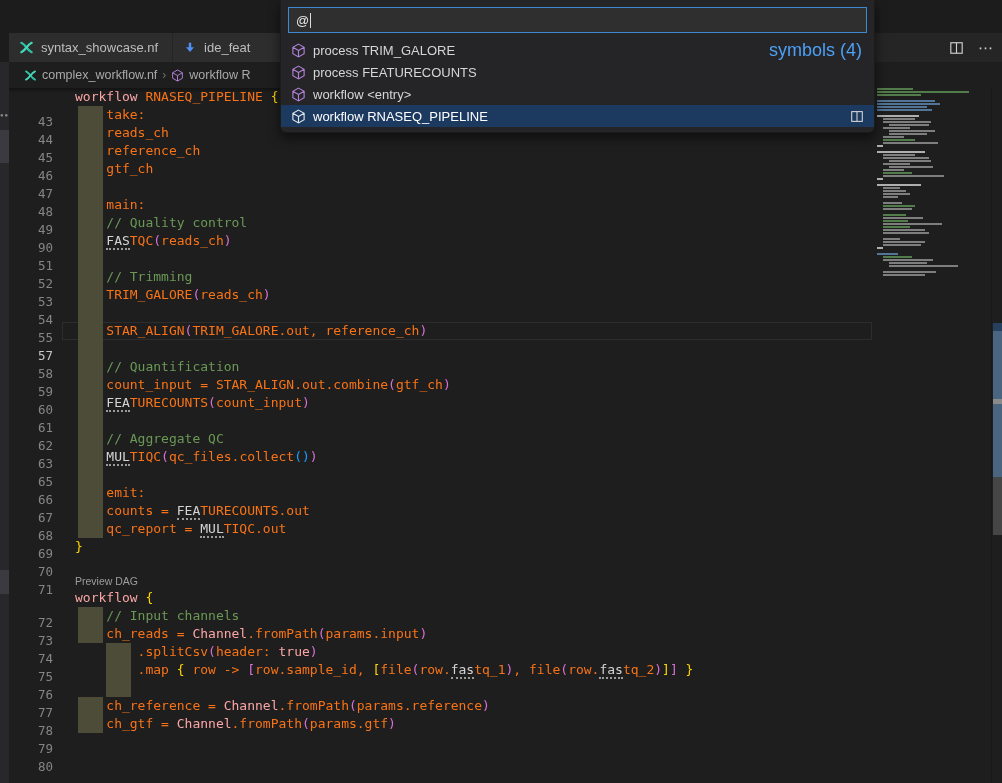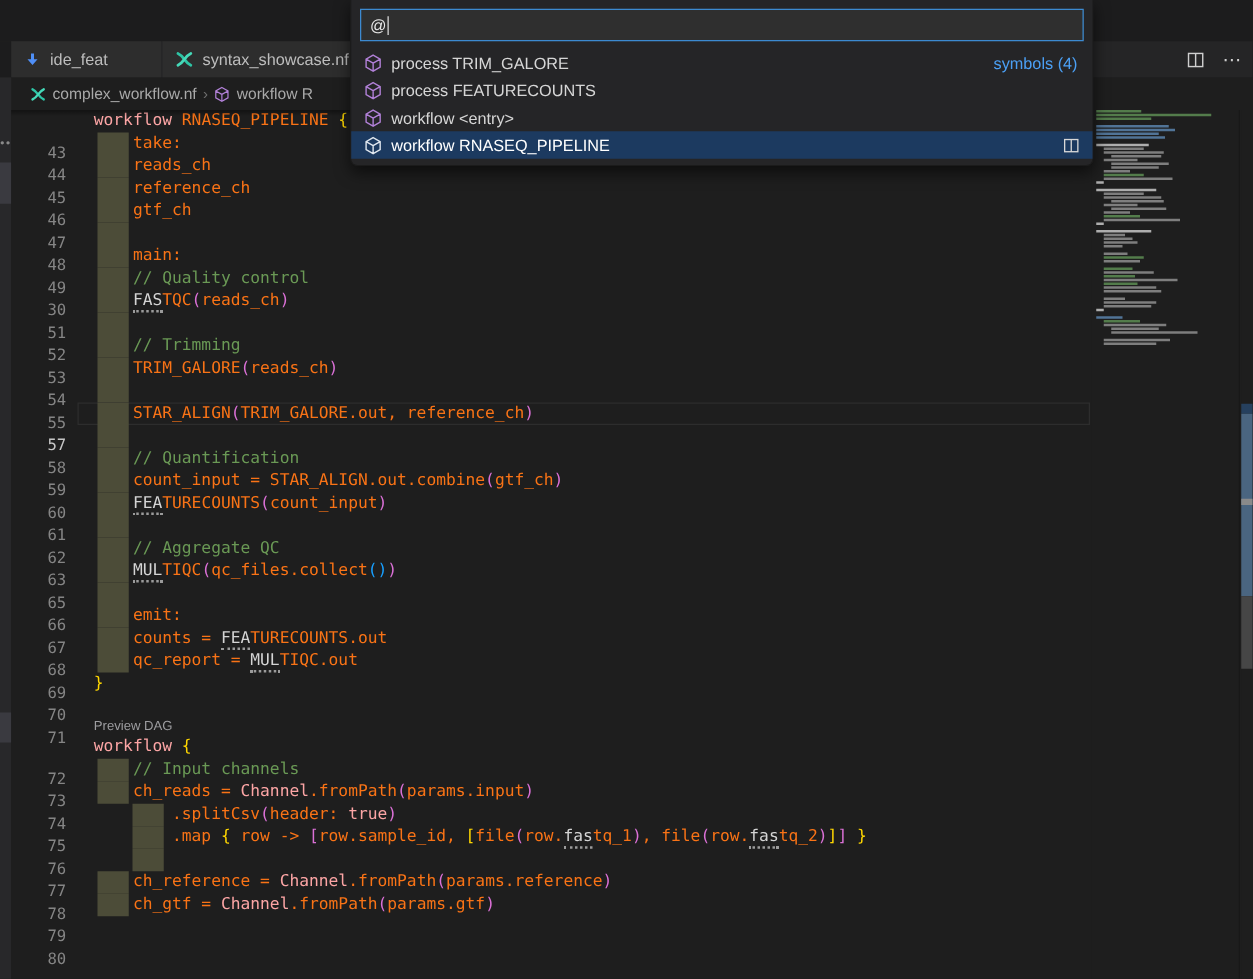--- a/index.html
+++ b/index.html
@@ -57,44 +57,44 @@
                border:1px solid #1b1b1b; border-top:none; }
   #qo-inputwrap { position:absolute; left:7px; top:7px; right:7px; height:26px; background:#2f2f2f;
                   border:1px solid #3c8ad1; display:flex; align-items:center; padding-left:7px; }
   #qo-input { color:#e8e8e8; font-size:13px; }
   #qo-caret { display:inline-block; width:1px; height:15px; background:#dcdcdc; vertical-align:middle; margin-left:1px; }
   #qo-list { position:absolute; left:0; top:39px; width:100%; }
   .qo-row { position:relative; height:22px; display:flex; align-items:center; gap:7px; padding-left:10px;
             color:#d6d6d6; font-size:13px; }
   .qo-row.sel { background:#1c3a60; color:#ffffff; }
   .qo-row svg { flex:0 0 auto; }
-  .qo-meta { position:absolute; right:12px; color:#4ba0f5; font-size:13px; }
+  .qo-meta { position:absolute; right:12px; color:#4ba0f5; font-size:18px; }
   .qo-action { position:absolute; right:10px; display:flex; align-items:center; }
 
   .icon-svg { display:block; }
 </style>
 </head>
 <body>
 
 <div id="titlebar"></div>
 
 <div id="tabbar">
   <div style="width:9px; background:#1c1c1d;"></div>
-  <div class="tab" style="width:120px;">
-    <svg class="icon-svg" width="14" height="14" viewBox="0 0 16 16">
-      <path d="M6.6 2h2.8v5.2h3.2L8 12.6 3.4 7.2h3.2z" fill="#4f8ff7"></path>
-    </svg>
-    <span>ide_feat</span>
-  </div>
   <div class="tab">
     <svg class="icon-svg" width="15" height="15" viewBox="0 0 16 16">
       <path d="M2.5 3 C8 5.5, 8 10.5, 13.5 13" stroke="#2ec4a5" stroke-width="2.4" fill="none" stroke-linecap="round"></path>
       <path d="M13.5 3 C8 5.5, 8 10.5, 2.5 13" stroke="#45d9b9" stroke-width="2.4" fill="none" stroke-linecap="round"></path>
     </svg>
     <span>syntax_showcase.nf</span>
+  </div>
+  <div class="tab" style="width:120px;">
+    <svg class="icon-svg" width="14" height="14" viewBox="0 0 16 16">
+      <path d="M6.6 2h2.8v5.2h3.2L8 12.6 3.4 7.2h3.2z" fill="#4f8ff7"></path>
+    </svg>
+    <span>ide_feat</span>
   </div>
 </div>
 
 <div id="editor-actions">
   <svg width="15" height="14" viewBox="0 0 16 16">
     <rect x="1.5" y="2" width="13" height="12" fill="none" stroke="#cfcfcf" stroke-width="1.3"></rect>
     <line x1="8" y1="2" x2="8" y2="14" stroke="#cfcfcf" stroke-width="1.3"></line>
   </svg>
   <span style="font-size:15px; letter-spacing:1px; color:#cfcfcf;">⋯</span>
 </div>
@@ -148,21 +148,21 @@
       <span class="ln">48</span>
       <span class="txt"></span>
     </div>
     <div class="row">
       <div class="ib l1"></div>
       <span class="ln">49</span>
       <span class="txt"><span class="tp">    main:</span></span>
     </div>
     <div class="row">
       <div class="ib l1"></div>
-      <span class="ln">30</span>
+      <span class="ln">90</span>
       <span class="txt"><span class="tc">    // Quality control</span></span>
     </div>
     <div class="row">
       <div class="ib l1"></div>
       <span class="ln">51</span>
       <span class="txt"><span class="tp">    </span><span class="td">FAS</span><span class="tp">TQC</span><span class="tb2">(</span><span class="tp">reads_ch</span><span class="tb2">)</span></span>
     </div>
     <div class="row">
       <div class="ib l1"></div>
       <span class="ln">52</span>

